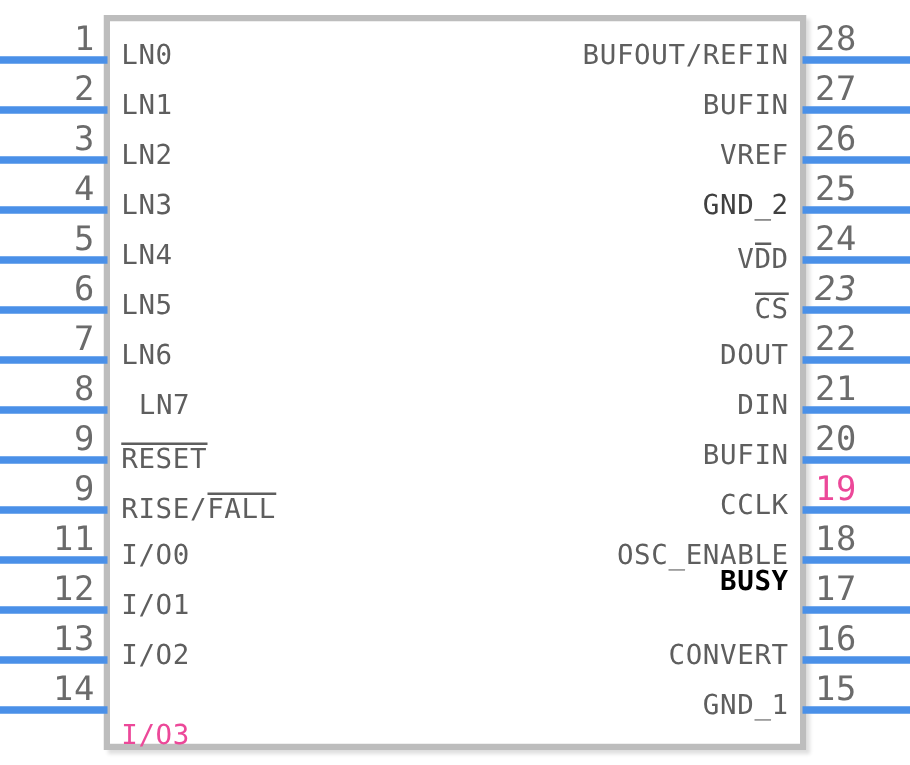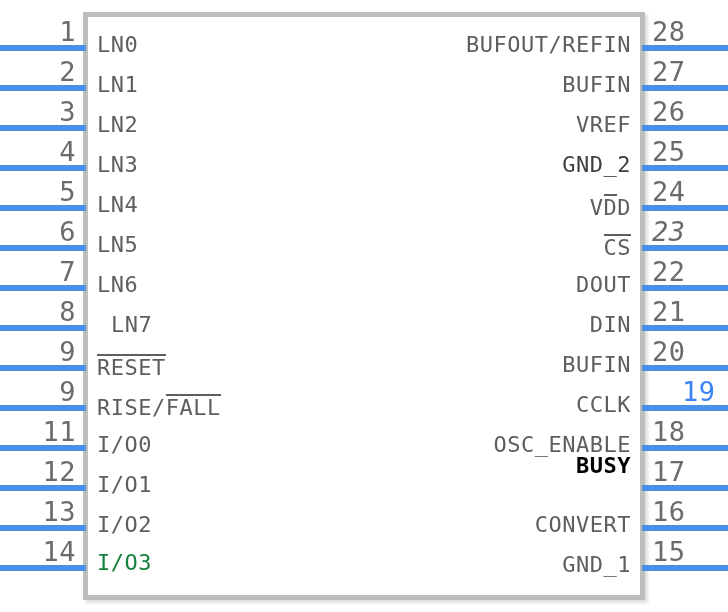--- a/index.html
+++ b/index.html
@@ -122,21 +122,21 @@
       <div class="pin-number left" style="top: 418px; color: rgb(107, 107, 107);">11</div>
       <div class="pin-label left" style="top: 434px; color: rgb(94, 94, 94);"><span>I/O0</span></div>
       <div class="pin-lead left" style="top: 485px; background: rgb(74, 144, 232);"></div>
       <div class="pin-number left" style="top: 458px; color: rgb(107, 107, 107);">12</div>
       <div class="pin-label left" style="top: 474px; color: rgb(94, 94, 94);"><span>I/O1</span></div>
       <div class="pin-lead left" style="top: 525px; background: rgb(74, 144, 232);"></div>
       <div class="pin-number left" style="top: 498px; color: rgb(107, 107, 107);">13</div>
       <div class="pin-label left" style="top: 514px; color: rgb(94, 94, 94);"><span>I/O2</span></div>
       <div class="pin-lead left" style="top: 565px; background: rgb(74, 144, 232);"></div>
       <div class="pin-number left" style="top: 538px; color: rgb(107, 107, 107);">14</div>
-      <div class="pin-label left" style="top: 552px; color: #15803d;"><span>I/O3</span></div>
+      <div class="pin-label left" style="top: 578px; color: #ec4899;"><span>I/O3</span></div>
     </div>
   <div id="pins-right-layer">
       <div class="pin-lead right" style="top: 45px; background: rgb(74, 144, 232);"></div>
       <div class="pin-number right" style="top: 18px; color: rgb(107, 107, 107);">28</div>
       <div class="pin-label right" style="top: 34px; color: rgb(94, 94, 94);"><span>BUFOUT/REFIN</span></div>
       <div class="pin-lead right" style="top: 85px; background: rgb(74, 144, 232);"></div>
       <div class="pin-number right" style="top: 58px; color: rgb(107, 107, 107);">27</div>
       <div class="pin-label right" style="top: 74px; color: rgb(94, 94, 94);"><span>BUFIN</span></div>
       <div class="pin-lead right" style="top: 125px; background: rgb(74, 144, 232);"></div>
       <div class="pin-number right" style="top: 98px; color: rgb(107, 107, 107);">26</div>
@@ -153,21 +153,21 @@
       <div class="pin-lead right" style="top: 285px; background: rgb(74, 144, 232);"></div>
       <div class="pin-number right" style="top: 258px; color: rgb(107, 107, 107);">22</div>
       <div class="pin-label right" style="top: 274px; color: rgb(94, 94, 94);"><span>DOUT</span></div>
       <div class="pin-lead right" style="top: 325px; background: rgb(74, 144, 232);"></div>
       <div class="pin-number right" style="top: 298px; color: rgb(107, 107, 107);">21</div>
       <div class="pin-label right" style="top: 314px; color: rgb(94, 94, 94);"><span>DIN</span></div>
       <div class="pin-lead right" style="top: 365px; background: rgb(74, 144, 232);"></div>
       <div class="pin-number right" style="top: 338px; color: rgb(107, 107, 107);">20</div>
       <div class="pin-label right" style="top: 354px; color: rgb(94, 94, 94);"><span>BUFIN</span></div>
       <div class="pin-lead right" style="top: 405px; background: rgb(74, 144, 232);"></div>
-      <div class="pin-number right" style="top: 378px; color: #3b82f6; margin-left: 30px;">19</div>
+      <div class="pin-number right" style="top: 378px; color: #ec4899;">19</div>
       <div class="pin-label right" style="top: 394px; color: rgb(94, 94, 94);"><span>CCLK</span></div>
       <div class="pin-lead right" style="top: 445px; background: rgb(74, 144, 232);"></div>
       <div class="pin-number right" style="top: 418px; color: rgb(107, 107, 107);">18</div>
       <div class="pin-label right" style="top: 434px; color: rgb(94, 94, 94);"><span>OSC_ENABLE</span></div>
       <div class="pin-lead right" style="top: 485px; background: rgb(74, 144, 232);"></div>
       <div class="pin-number right" style="top: 458px; color: rgb(107, 107, 107);">17</div>
       <div class="pin-label right" style="top: 455px; color: #000000; font-weight: bold;"><span>BUSY</span></div>
       <div class="pin-lead right" style="top: 525px; background: rgb(74, 144, 232);"></div>
       <div class="pin-number right" style="top: 498px; color: rgb(107, 107, 107);">16</div>
       <div class="pin-label right" style="top: 514px; color: rgb(94, 94, 94);"><span>CONVERT</span></div>

